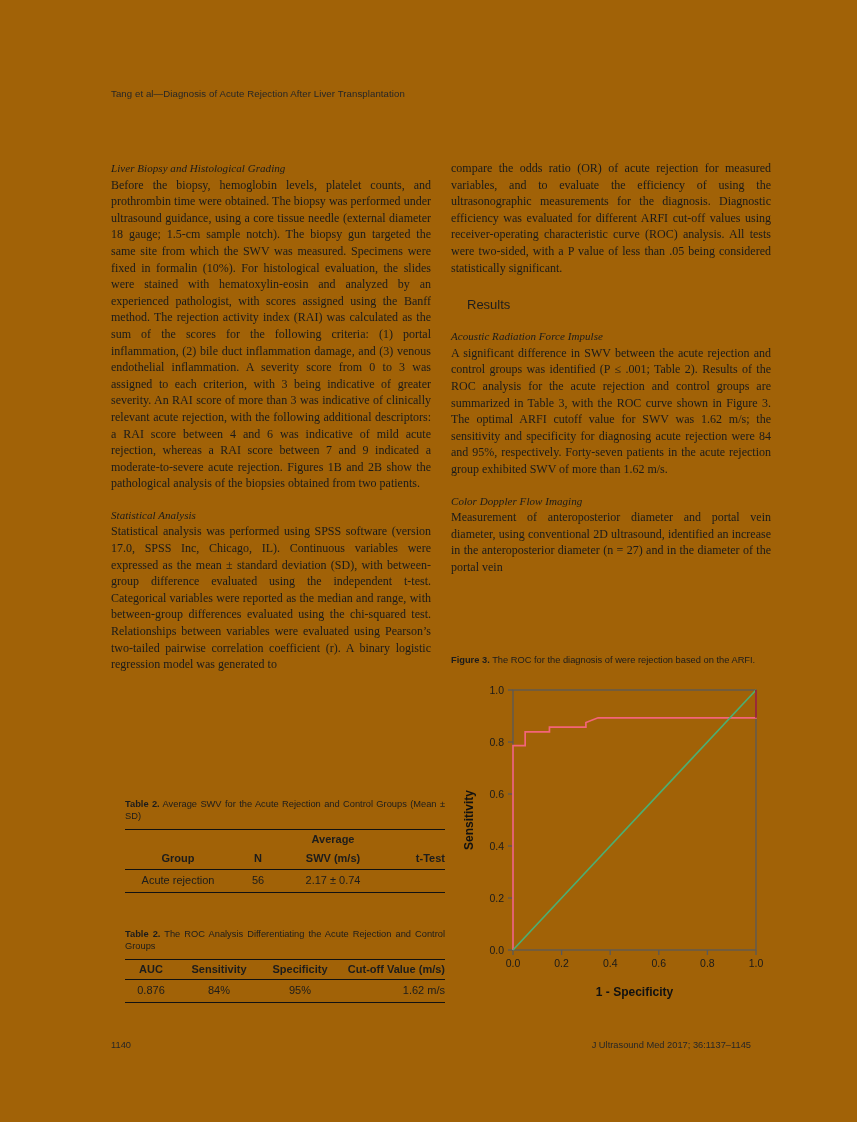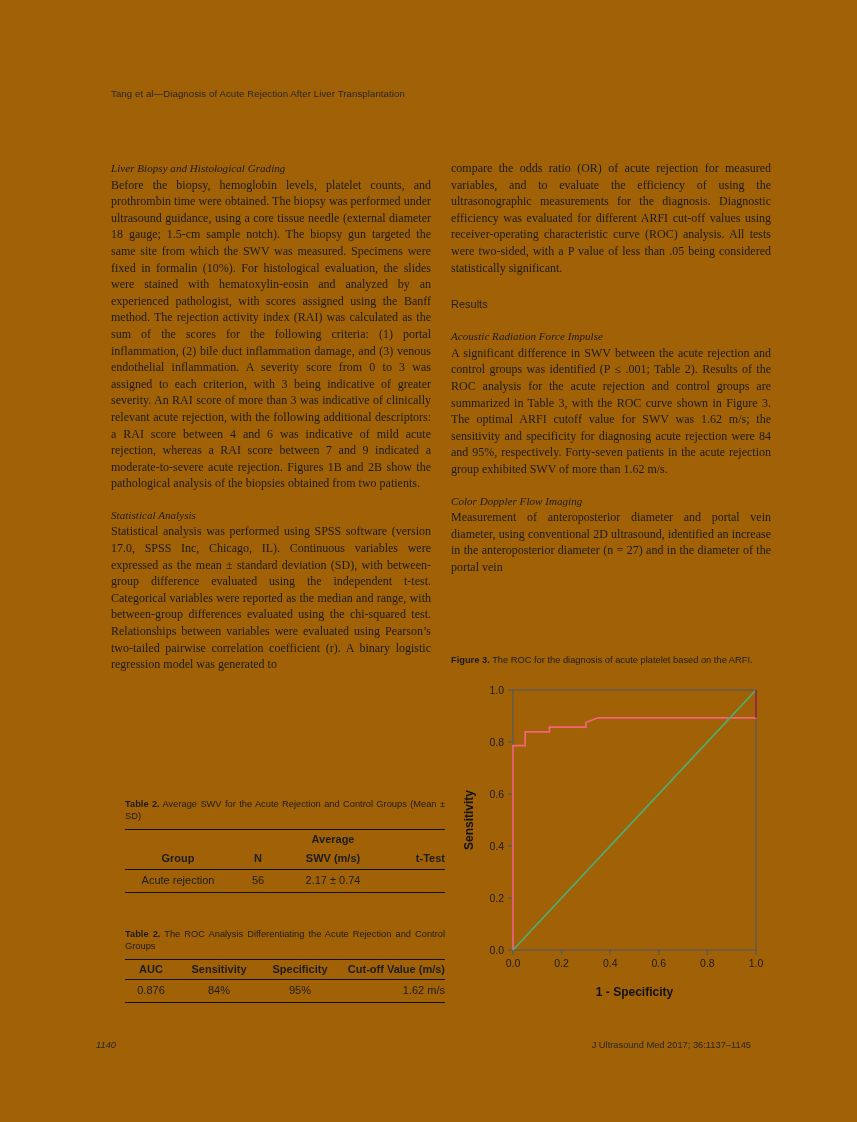--- a/index.html
+++ b/index.html
@@ -58,24 +58,24 @@
     margin: 0 0 0 0;
     font-size: 11px;
     line-height: 16.6px;
     font-style: italic;
     font-weight: normal;
     letter-spacing: 0.005em;
   }
   h3.sec-italic.spaced { margin-top: 15px; }
 
   h2.sec-head {
-    margin: 19px 0 14px 0;
+    margin: 19px 0 14px 16px;
     font-family: "Liberation Sans", sans-serif;
     font-weight: 400;
-    font-size: 11px;
+    font-size: 13px;
     line-height: 19px;
     color: #1d1d1d;
   }
 
   
   .tablewrap {
     position: absolute;
     left: 125px;
     width: 320px;
     font-family: "Liberation Sans", sans-serif;
@@ -160,21 +160,21 @@
   .chart-svg { display: block; }
 
   
   .footer {
     position: absolute;
     top: 1040px;
     font-family: "Liberation Sans", sans-serif;
     font-size: 9.3px;
     color: #262626;
   }
-  .footer-left  { left: 96px; font-style: italic; }
+  .footer-left  { left: 111px; }
   .footer-right { right: 106px; }
 </style>
 </head>
 <body>
 
 <div class="page">
 
   <div class="runhead">Tang et al—Diagnosis of Acute Rejection After Liver Transplantation</div>
 
   <div class="col col-left">
@@ -246,21 +246,21 @@
           <td class="c-c">84%</td>
           <td class="c-c">95%</td>
           <td class="c-r">1.62 m/s</td>
         </tr>
       </tbody>
     </table>
   </div>
 
   <div id="figure3">
     <div class="fig-caption">
-      <b>Figure 3.</b><span> The ROC for the diagnosis of acute platelet based on the ARFI.</span>
+      <b>Figure 3.</b><span> The ROC for the diagnosis of were rejection based on the ARFI.</span>
     </div>
     <div class="chart-box">
       <svg class="chart-svg" id="roc-svg" width="320" height="330" viewBox="0 0 320 330">
           <rect x="62" y="14" width="243" height="260" fill="none" stroke="#595959" stroke-width="1.3"></rect>
           <line x1="62" y1="274" x2="62" y2="279" stroke="#595959" stroke-width="1.3"></line>
           <text x="62" y="291" text-anchor="middle" font-family="&quot;Liberation Sans&quot;, sans-serif" font-size="10.5" fill="#1a1a1a">0.0</text>
           <line x1="110.6" y1="274" x2="110.6" y2="279" stroke="#595959" stroke-width="1.3"></line>
           <text x="110.6" y="291" text-anchor="middle" font-family="&quot;Liberation Sans&quot;, sans-serif" font-size="10.5" fill="#1a1a1a">0.2</text>
           <line x1="159.2" y1="274" x2="159.2" y2="279" stroke="#595959" stroke-width="1.3"></line>
           <text x="159.2" y="291" text-anchor="middle" font-family="&quot;Liberation Sans&quot;, sans-serif" font-size="10.5" fill="#1a1a1a">0.4</text>

